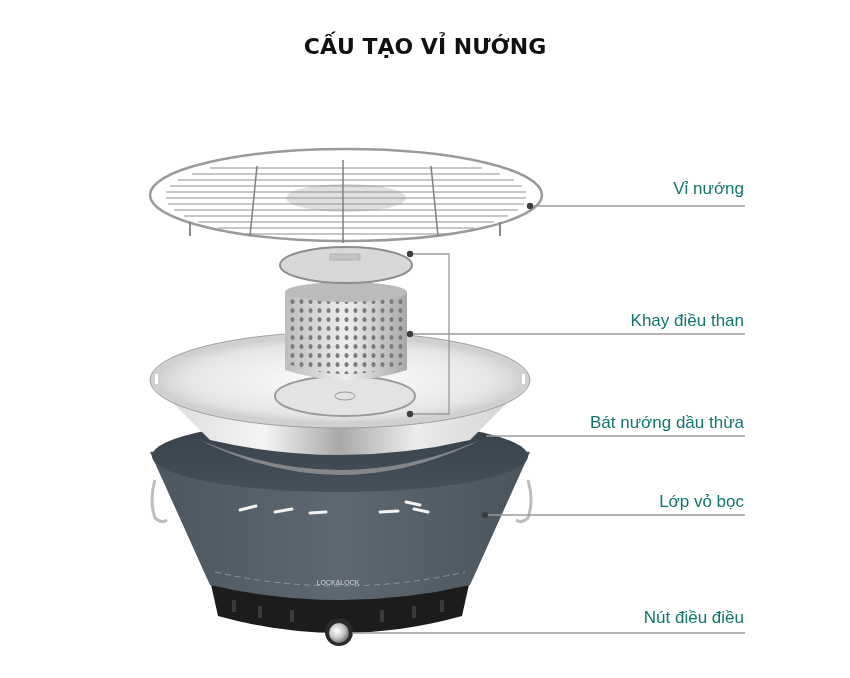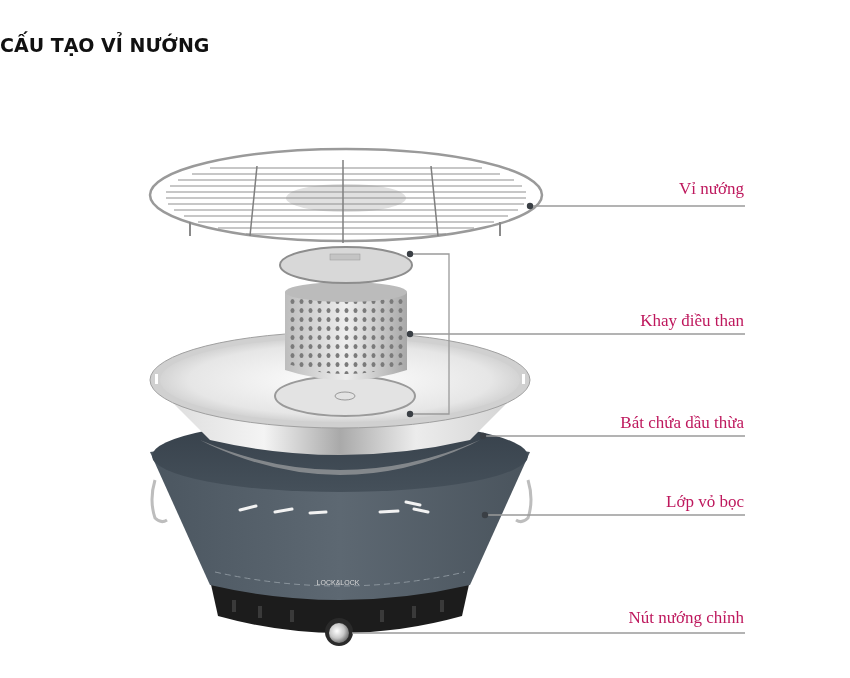--- a/index.html
+++ b/index.html
@@ -1,22 +1,22 @@
 <!DOCTYPE html>
 <html><head>
 <meta charset="utf-8">
 <style>
   html, body { margin: 0; padding: 0; background: #ffffff; }
   body { width: 850px; height: 678px; position: relative; overflow: hidden;
          font-family: "Liberation Sans", sans-serif; }
-  .title { position: absolute; left: 0; top: 34px; width: 850px; 
-           font-family: "DejaVu Sans", sans-serif; font-weight: bold; font-size: 19px;
+  .title { position: absolute; left: 0; top: 34px; width: 850px; text-align: center;
+           font-family: "DejaVu Sans", sans-serif; font-weight: bold; font-size: 22px;
            color: #111111; letter-spacing: 0px; }
-  .label { position: absolute; right: 106px; font-size: 17px; color: #be185d;
-           font-family: Liberation Serif, serif; white-space: nowrap; }
+  .label { position: absolute; right: 106px; font-size: 17px; color: #0f766e;
+           font-family: Liberation Sans, sans-serif; white-space: nowrap; }
   svg.illus { position: absolute; left: 0; top: 0; }
 </style>
 </head>
 <body>
 
 <div class="title">CẤU TẠO VỈ NƯỚNG</div>
 
 <svg class="illus" width="850" height="678" viewBox="0 0 850 678">
   <defs>
     <linearGradient id="steelBowl" x1="0" y1="0" x2="1" y2="0">
@@ -153,15 +153,15 @@
     <circle cx="410" cy="254" r="3.2"></circle>
     <circle cx="410" cy="334" r="3.2"></circle>
     <circle cx="410" cy="414" r="3.2"></circle>
     <circle cx="483" cy="436" r="3.2"></circle>
     <circle cx="485" cy="515" r="3.2"></circle>
   </g>
 </svg>
 
 <div class="label" style="top:179px">Vỉ nướng</div>
 <div class="label" style="top:311px">Khay điều than</div>
-<div class="label" style="top:413px">Bát chứa dầu thừa</div>
+<div class="label" style="top:413px">Bát nướng dầu thừa</div>
 <div class="label" style="top:492px">Lớp vỏ bọc</div>
-<div class="label" style="top:608px">Nút nướng chỉnh</div>
+<div class="label" style="top:608px">Nút điều điều</div>
 
 </body></html>

